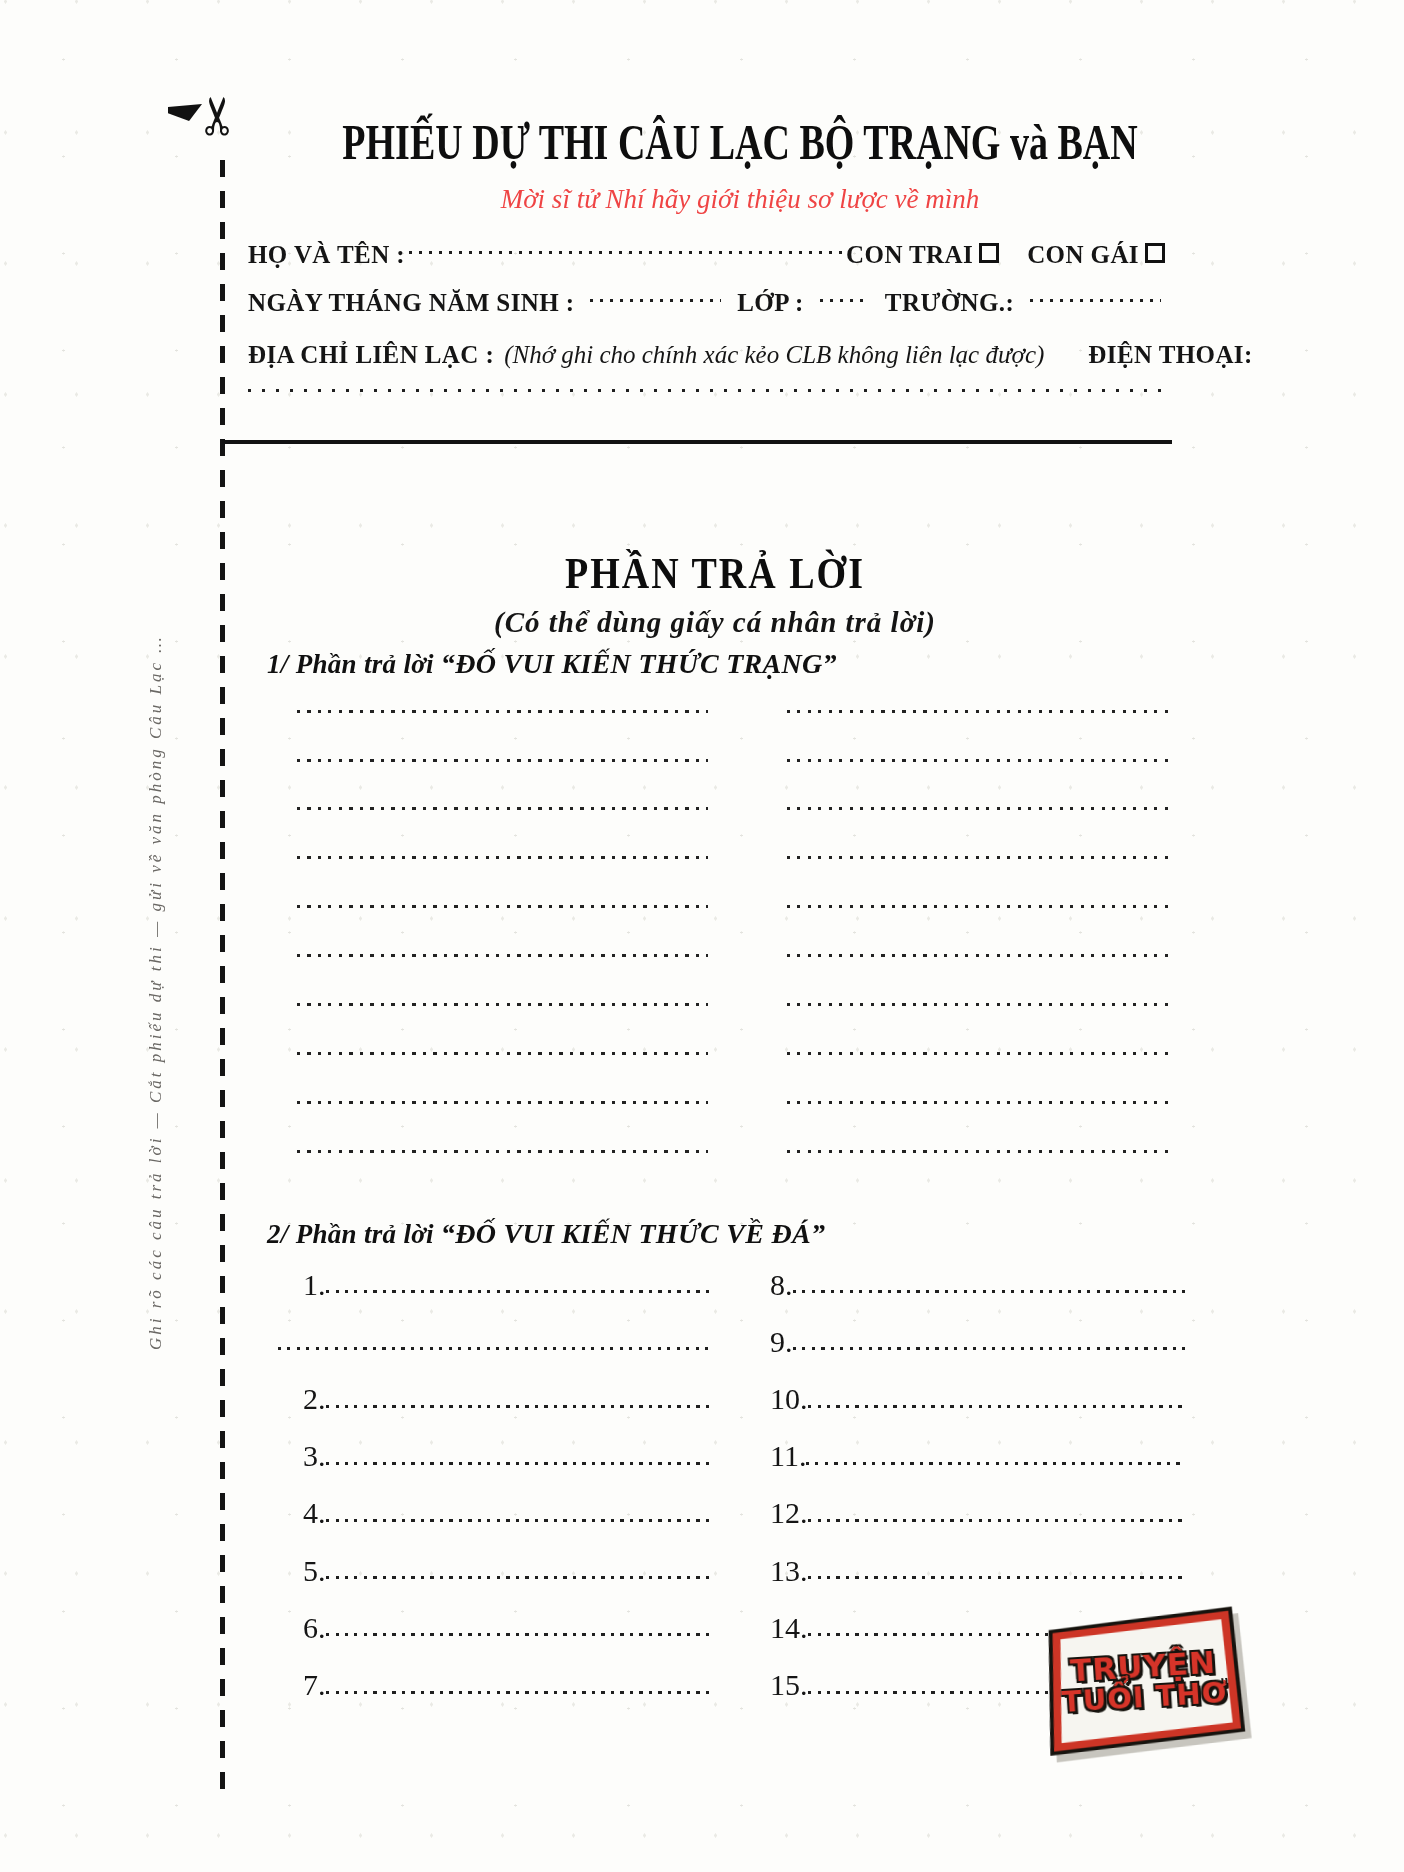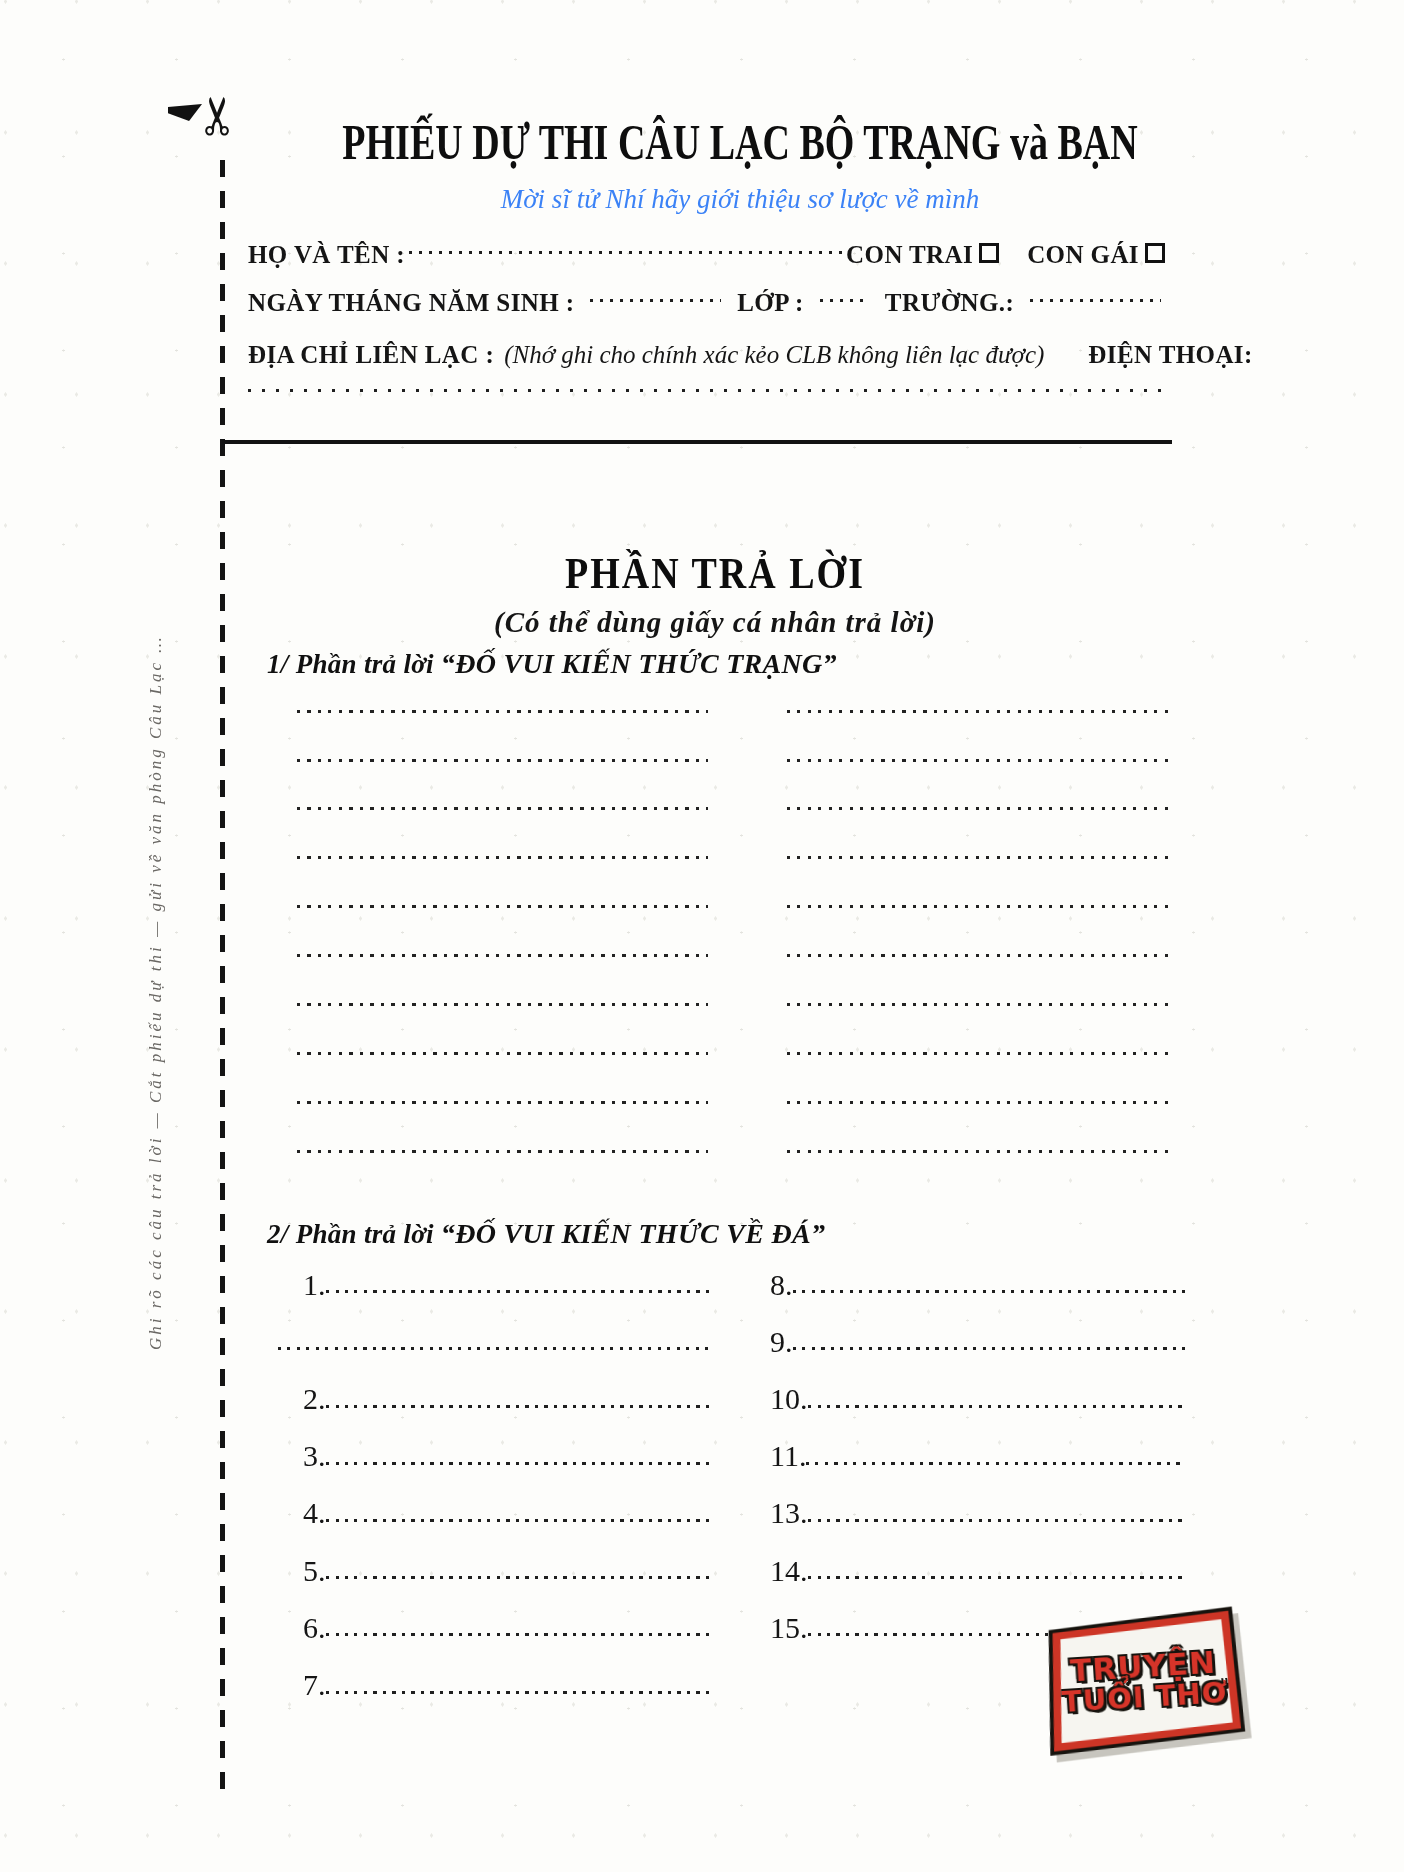--- a/index.html
+++ b/index.html
@@ -26,21 +26,21 @@
     background:repeating-linear-gradient(to bottom,#141414 0 17px, transparent 17px 31px); }
   .side-note{ position:absolute; left:146px; top:450px; height:900px; width:34px;
     writing-mode:vertical-rl; transform:rotate(180deg);
     font-style:italic; font-size:17px; letter-spacing:3px; color:#46433f;
     opacity:.8; filter:blur(.4px); white-space:nowrap; overflow:hidden; }
   
   .title{ position:absolute; left:260px; top:112px; width:960px; text-align:center;
     font-weight:bold; font-size:40px; letter-spacing:0;
     transform:scale(.95,1.28); transform-origin:center top; color:#0e0e0e; }
   .subtitle{ position:absolute; left:260px; top:184px; width:960px; text-align:center;
-    font-style:italic; font-size:27px; color:#3b82f6; }
+    font-style:italic; font-size:27px; color:#ef4444; }
   
   .frow{ position:absolute; left:248px; width:917px; height:34px;
     display:flex; align-items:center; font-size:25px; font-weight:600;
     letter-spacing:.4px; white-space:nowrap; }
   .leader{ height:3px; margin:0 4px 6px 4px;
     background:repeating-linear-gradient(to right,#1f1f1f 0 3px, transparent 3px 10px); }
   .grow1{ flex-grow:1; }
   .checkbox{ display:inline-block; width:20px; height:20px; border:3px solid #111;
     margin:0 0 4px 6px; background:transparent; }
   .gap28{ margin-left:28px; }
@@ -214,20 +214,24 @@
       </div>
       <div class="s2row numbered">
         <span class="num">10.</span>
         <div class="leader2"></div>
       </div>
       <div class="s2row numbered">
         <span class="num">11.</span>
         <div class="leader2"></div>
       </div>
       <div class="s2row numbered">
+        <span class="num">12.</span>
+        <div class="leader2"></div>
+      </div>
+      <div class="s2row numbered">
         <span class="num">13.</span>
         <div class="leader2"></div>
       </div>
       <div class="s2row numbered">
         <span class="num">14.</span>
         <div class="leader2"></div>
       </div>
       <div class="s2row numbered">
         <span class="num">15.</span>
         <div class="leader2"></div>

